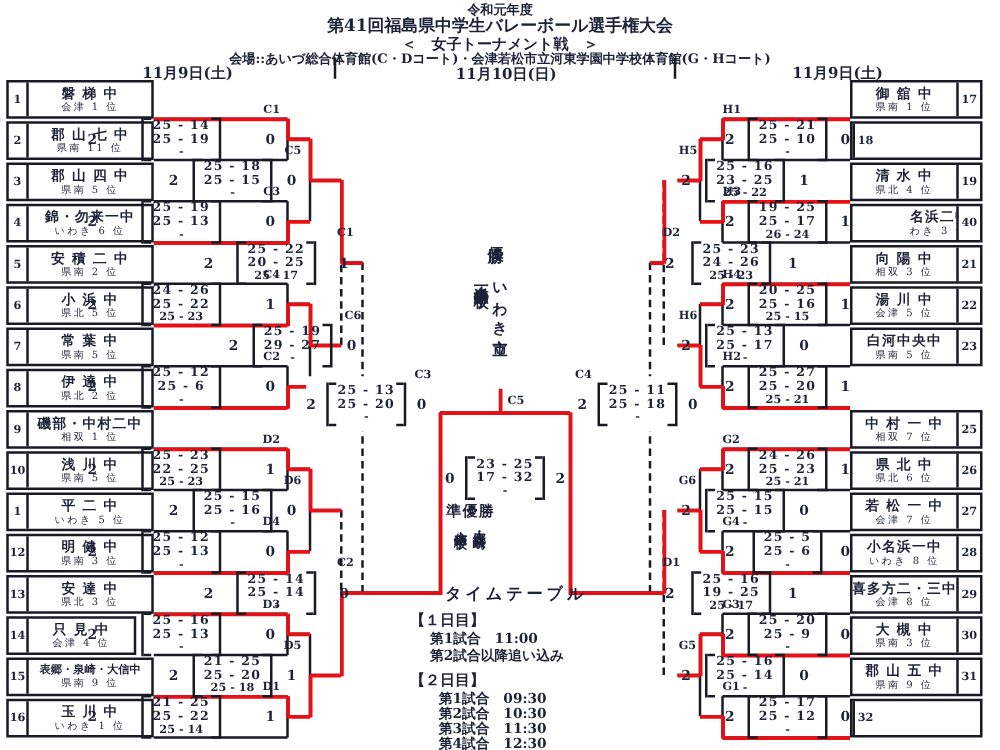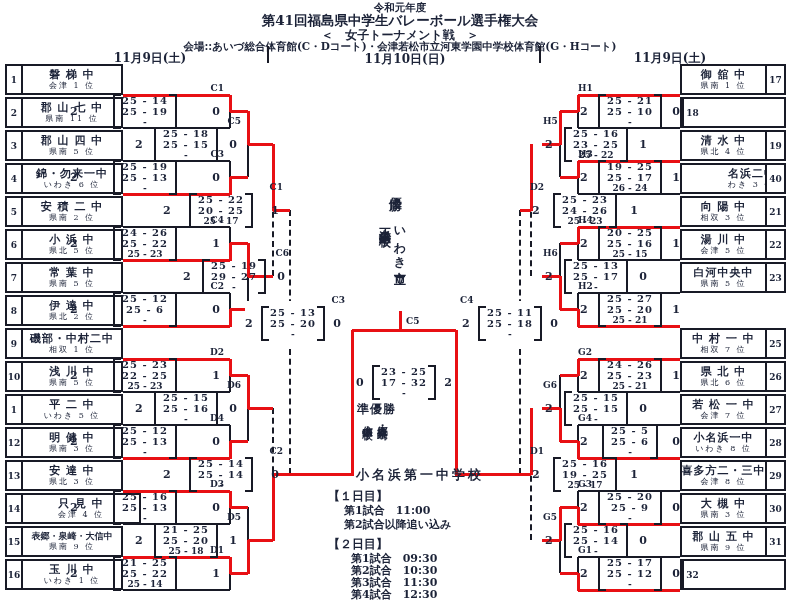--- a/index.html
+++ b/index.html
@@ -52,21 +52,21 @@
   <div class="ln" style="left:539px;top:46px;width:2px;height:17px"></div>
 
   <div class="vtext" style="left:388px;top:187px;height:40px;font-size:13px">優勝</div>
   <div class="vtext" style="left:377px;top:218px;height:134px;font-size:12px">いわき市立
 小名浜第一中学校</div>
   <div class="abs" style="left:357px;top:401px;font-size:12px;letter-spacing:1px">準優勝</div>
   <div class="vtext" style="left:360px;top:417px;height:88px;font-size:10.5px">表郷・泉崎・
 大信中学校</div>
   <div class="abs" style="left:406px;top:316px;font-size:9px">C5</div>
 
-  <div class="abs" style="left:356px;top:466px;font-size:13px;letter-spacing:3px">小名浜第一中学校</div>
+  <div class="abs" style="left:356px;top:466px;font-size:13px;letter-spacing:3px">タイムテーブル</div>
   <div class="abs" style="left:328px;top:488px;font-size:12px">【１日目】</div>
   <div class="abs" style="left:344px;top:503px;font-size:11px">第1試合　11:00</div>
   <div class="abs" style="left:344px;top:517px;font-size:11px">第2試合以降追い込み</div>
   <div class="abs" style="left:328px;top:536px;font-size:12px">【２日目】</div>
   <div class="abs" style="left:351px;top:551px;font-size:11px">第1試合　09:30</div>
   <div class="abs" style="left:351px;top:563px;font-size:11px">第2試合　10:30</div>
   <div class="abs" style="left:351px;top:575px;font-size:11px">第3試合　11:30</div>
   <div class="abs" style="left:351px;top:587px;font-size:11px">第4試合　12:30</div>
   <div class="abs" style="left:351px;top:598px;font-size:11px">第5試合　13:30</div>
 <div class="ln" style="left: 123px; top: 94px; width: 107px; height: 2px;"></div>
@@ -327,21 +327,21 @@
         <div class="tseed">県南 3 位</div>
       </div>
     </div>
     <div class="tbox" style="left: 5px; top: 460px; width: 118px;">
       <div class="tnum l">13</div>
       <div class="tmain">
         <div class="tname">安 達 中</div>
         <div class="tseed">県北 3 位</div>
       </div>
     </div>
-    <div class="tbox" style="left: 5px; top: 493px; width: 136px;">
+    <div class="tbox" style="left: 5px; top: 493px; width: 104px;">
       <div class="tnum l">14</div>
       <div class="tmain">
         <div class="tname">只 見 中</div>
         <div class="tseed">会津 4 位</div>
       </div>
     </div>
     <div class="tbox" style="left: 5px; top: 526px; width: 118px;">
       <div class="tnum l">15</div>
       <div class="tmain">
         <div class="tname sm">表郷・泉崎・大信中</div>

